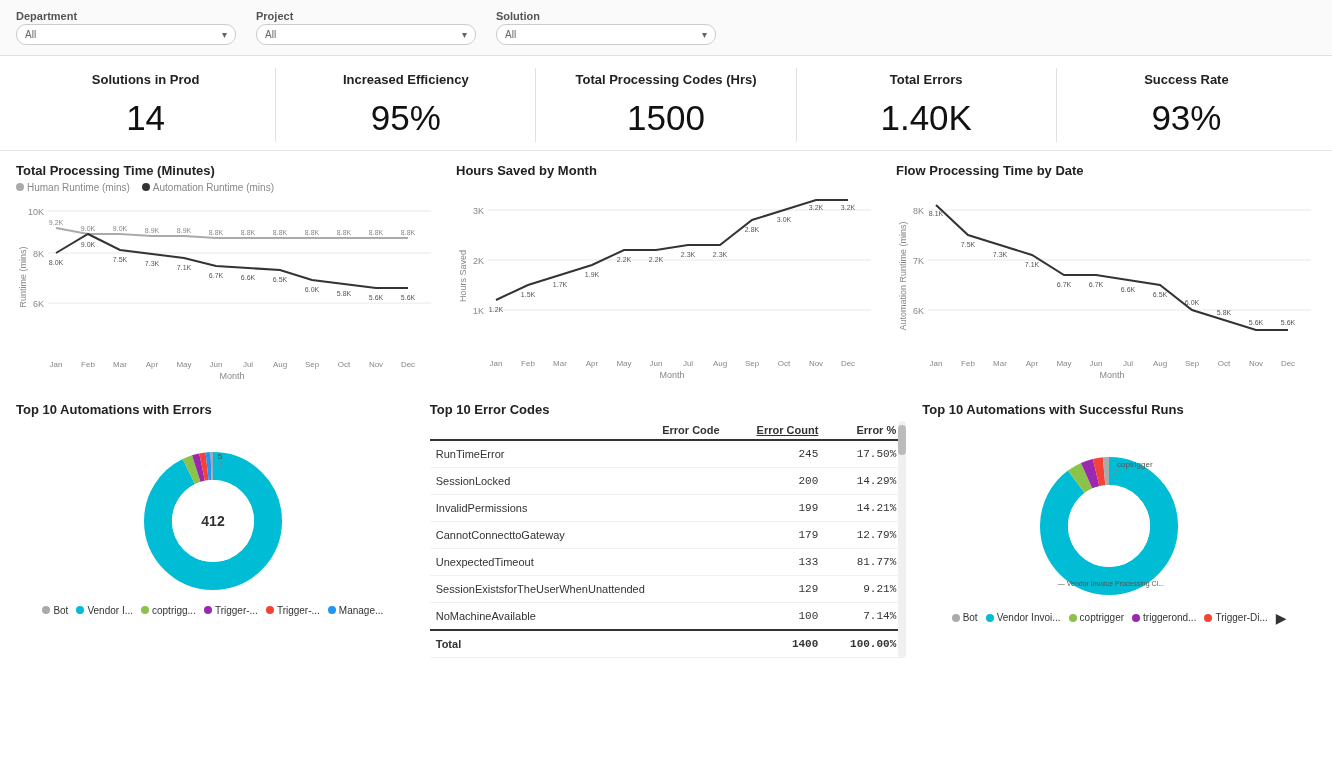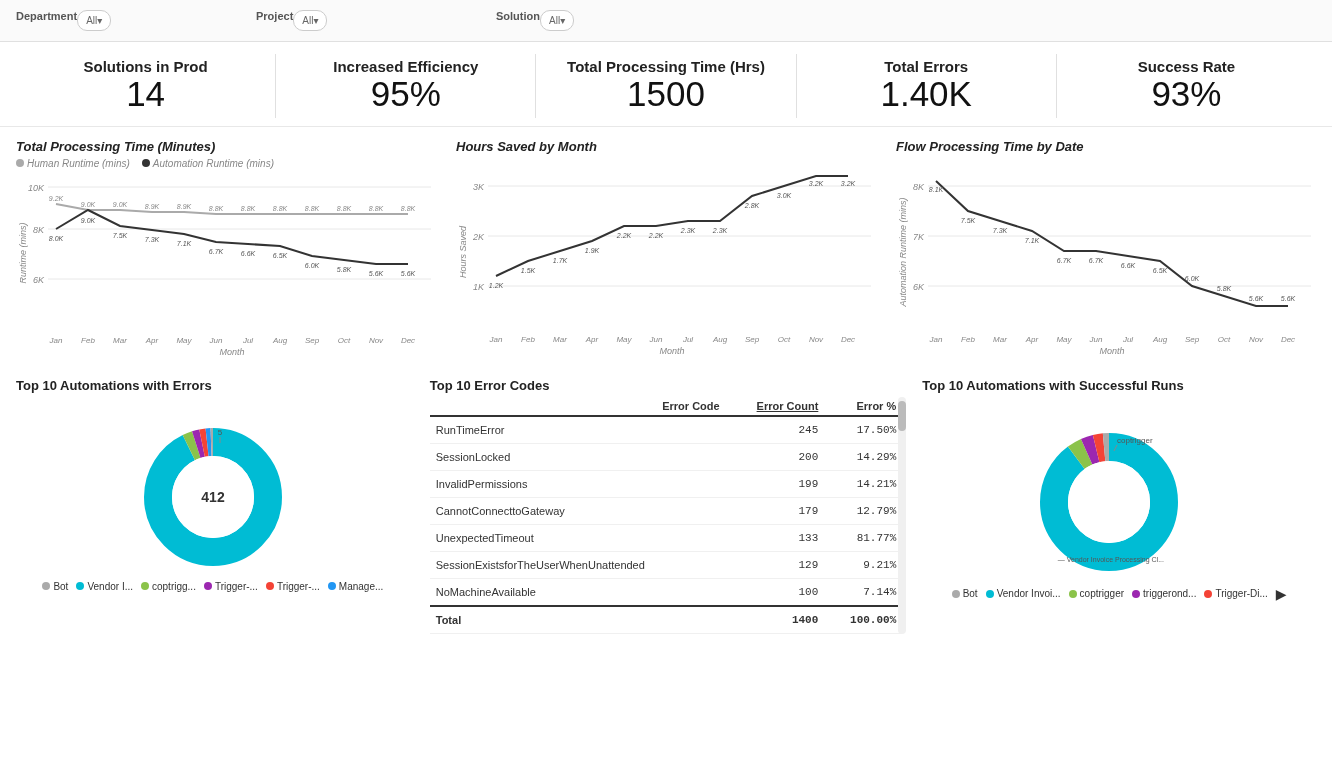--- a/index.html
+++ b/index.html
@@ -1,30 +1,30 @@
 <!DOCTYPE html>
 <html><head>
   <meta charset="utf-8">
   <style>
     * { box-sizing: border-box; margin: 0; padding: 0; }
     body { font-family: 'Segoe UI', Arial, sans-serif; background: #fff; color: #333; font-size: 12px; width: 1332px; min-height: 764px; overflow: hidden; }
 
     .top-filters { display: flex; gap: 0; padding: 10px 16px; border-bottom: 1px solid #e0e0e0; background: #fafafa; }
-    .filter-group { display: flex; flex-direction: row; margin-right: 20px; min-width: 220px; }
+    .filter-group { display: flex; flex-direction: column; margin-right: 20px; min-width: 220px; }
     .filter-label { font-size: 11px; color: #555; font-weight: 600; margin-bottom: 2px; }
     .filter-select { display: flex; align-items: center; justify-content: space-between; border: 1px solid #ccc; padding: 4px 8px; background: #fff; font-size: 12px; cursor: pointer; border-radius: 10px; }
     .filter-select span { font-size: 10px; color: #666; }
 
     .kpi-row { display: flex; padding: 12px 16px 8px 16px; border-bottom: 1px solid #e8e8e8; gap: 0; }
     .kpi-item { flex: 1; text-align: center; border-right: 1px solid #e0e0e0; padding: 4px 10px; }
     .kpi-item:last-child { border-right: none; }
-    .kpi-title { font-size: 15px; font-weight: 700; color: #222; margin-bottom: 0; }
+    .kpi-title { font-size: 13px; font-weight: 700; color: #222; margin-bottom: 12px; }
     .kpi-value { font-size: 35px; font-weight: 300; color: #111; line-height: 1.1; }
 
-    .charts-area { display: flex; padding: 8px 8px 0 8px; gap: 4px; font-style: italic; }
+    .charts-area { display: flex; padding: 8px 8px 0 8px; gap: 4px; }
     .chart-section { flex: 1; padding: 4px 8px; }
     .chart-title { font-size: 13px; font-weight: 700; color: #222; margin-bottom: 4px; }
     .chart-subtitle { font-size: 10px; color: #888; margin-bottom: 4px; display: flex; gap: 12px; align-items: center; }
     .legend-item { display: flex; align-items: center; gap: 3px; }
     .legend-dot { width: 8px; height: 8px; border-radius: 50%; }
 
     .chart-container { position: relative; width: 100%; }
     svg text { font-family: 'Segoe UI', Arial, sans-serif; }
 
     .bottom-row { display: flex; padding: 4px 8px; gap: 4px; height: 280px; }
@@ -74,21 +74,21 @@
 <div class="kpi-row">
   <div class="kpi-item">
     <div class="kpi-title">Solutions in Prod</div>
     <div class="kpi-value">14</div>
   </div>
   <div class="kpi-item">
     <div class="kpi-title">Increased Efficiency</div>
     <div class="kpi-value">95%</div>
   </div>
   <div class="kpi-item">
-    <div class="kpi-title">Total Processing Time (Hrs)</div>
+    <div class="kpi-title">Total Processing Codes (Hrs)</div>
     <div class="kpi-value">1500</div>
   </div>
   <div class="kpi-item">
     <div class="kpi-title">Total Errors</div>
     <div class="kpi-value">1.40K</div>
   </div>
   <div class="kpi-item">
     <div class="kpi-title">Success Rate</div>
     <div class="kpi-value">93%</div>
   </div>

